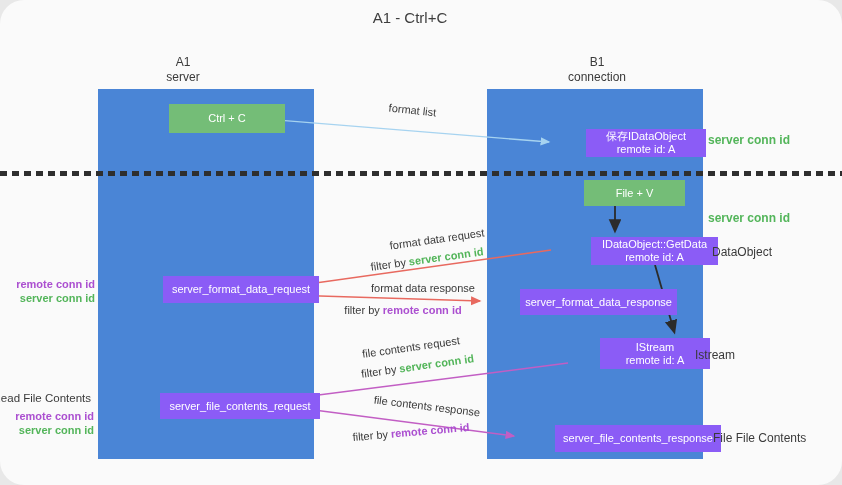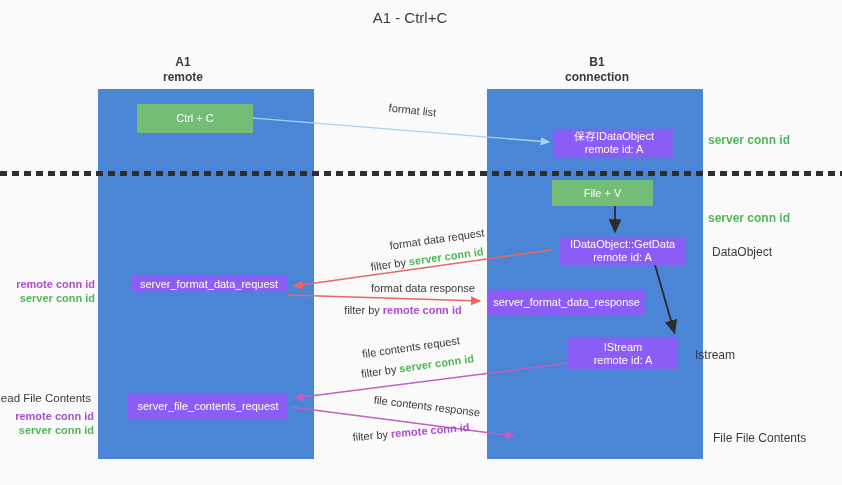--- a/index.html
+++ b/index.html
@@ -1,42 +1,42 @@
 <!DOCTYPE html>
 <html><head>
 <meta charset="utf-8">
 <style>
   * { margin:0; padding:0; box-sizing:border-box; }
   body { background:#e8e8e8; font-family:"Liberation Sans","DejaVu Sans",sans-serif; }
   .canvas {
     position:relative; width:842px; height:485px; background:#fafafa;
-    overflow:hidden; font-family:"Liberation Sans","DejaVu Sans",sans-serif;
+    overflow:hidden; font-family:"Liberation Sans","DejaVu Sans",sans-serif;border-radius:24px;
   }
   .title { position:absolute; left:330px; top:8px; width:160px; text-align:center;
     font-size:15px; line-height:19px; color:#3d3d3d; }
   .lane { position:absolute; top:89px; height:370px; width:216px; background:#4a85d6; }
   .lane-a1 { left:98px; }
   .lane-b1 { left:487px; }
   .lane-header { position:absolute; top:55px; width:110px; text-align:center;
-    font-size:12px; line-height:15px; color:#3a3a3a;font-weight:bold; }
+    font-size:12px; line-height:15px; color:#3a3a3a; }
   .lane-header.a1 { left:128px; }
   .lane-header.b1 { left:542px; }
   .divider { position:absolute; left:0; top:171px; width:842px; height:5px;
     background:repeating-linear-gradient(90deg,#2e2e2e 0 7px,transparent 7px 12px); }
   .arrows { position:absolute; left:0; top:0; z-index:5; pointer-events:none; }
   .box { position:absolute; z-index:10; display:flex; flex-direction:column;
     align-items:center; justify-content:center; color:#fff; font-size:11px;
-    line-height:13px; white-space:nowrap; }
+    line-height:13px; white-space:nowrap;margin-left:32px; }
   .green  { background:#74bd77; }
   .orange { background:#8b5cf6; }
   .b-ctrlc { left:137px; top:104px; width:116px; height:29px; }
   .b-save  { left:554px; top:129px; width:120px; height:28px; }
   .b-ctrlv { left:552px; top:180px; width:101px; height:26px; }
   .b-getdata { left:559px; top:237px; width:127px; height:28px; }
-  .b-fmtreq  { left:131px; top:276px; width:156px; height:16px; }
+  .b-fmtreq  { left:131px; top:276px; width:156px; height:27px; }
   .b-fmtresp { left:488px; top:289px; width:157px; height:26px; }
   .b-istream { left:568px; top:338px; width:110px; height:31px; }
   .b-filereq  { left:128px; top:393px; width:160px; height:26px; }
   .b-fileresp { left:523px; top:425px; width:166px; height:27px; }
   .slabel { position:absolute; font-size:12px; color:#3a3a3a; white-space:nowrap; z-index:11; }
   .green-t  { color:#53b55a; font-weight:bold; }
   .purple-t { color:#ab4fd0; font-weight:bold; }
   .lgroup { position:absolute; text-align:right; font-size:11px; line-height:14px;
     font-weight:bold; white-space:nowrap; z-index:11; }
   .flow { position:absolute; font-size:11px; color:#3a3a3a; white-space:nowrap;
@@ -59,21 +59,21 @@
 <body>
 
 <div class="canvas">
 
   <div class="title">
     <div>A1 - Ctrl+C</div>
   </div>
 
   <div class="lane-header a1">
     <div>A1</div>
-    <div>remote</div>
+    <div>server</div>
   </div>
   <div class="lane-header b1">
     <div>B1</div>
     <div>connection</div>
   </div>
 
   <div class="lane lane-a1"></div>
   <div class="lane lane-b1"></div>
 
   <div class="divider"></div>
@@ -122,20 +122,23 @@
   <div class="box orange b-fmtresp">
     <div>server_format_data_response</div>
   </div>
   <div class="box orange b-istream">
     <div>IStream</div>
     <div>remote id: A</div>
   </div>
   <div class="box orange b-filereq">
     <div>server_file_contents_request</div>
   </div>
+  <div class="box orange b-fileresp">
+    <div>server_file_contents_response</div>
+  </div>
 
   <div class="lgroup" style="right:747px; top:277px;">
     <div class="purple-t">remote conn id</div>
     <div class="green-t">server conn id</div>
   </div>
   <div class="slabel" style="right:751px; top:392px; font-size:11.5px;">Read File Contents</div>
   <div class="lgroup" style="right:748px; top:409px;">
     <div class="purple-t">remote conn id</div>
     <div class="green-t">server conn id</div>
   </div>

